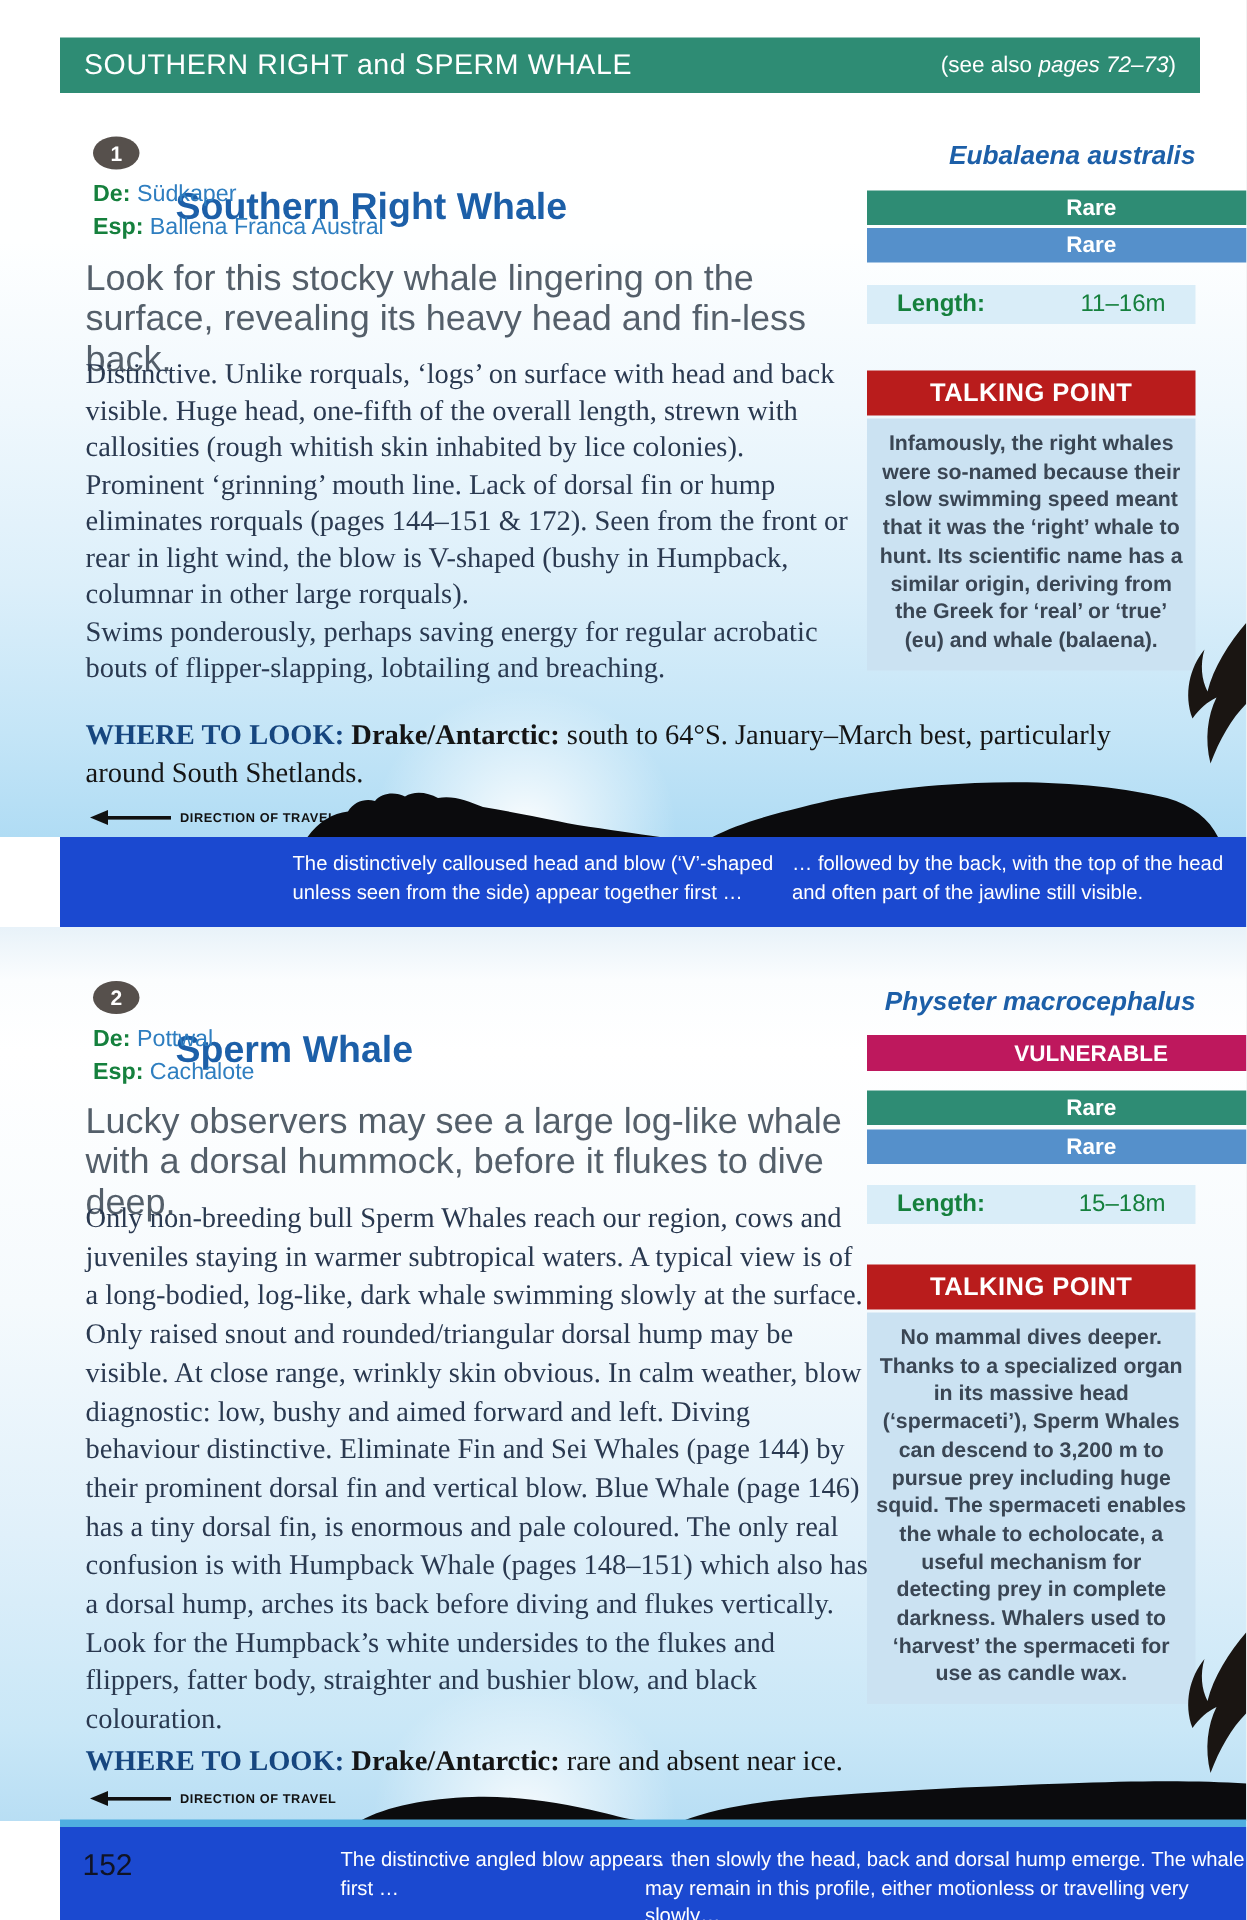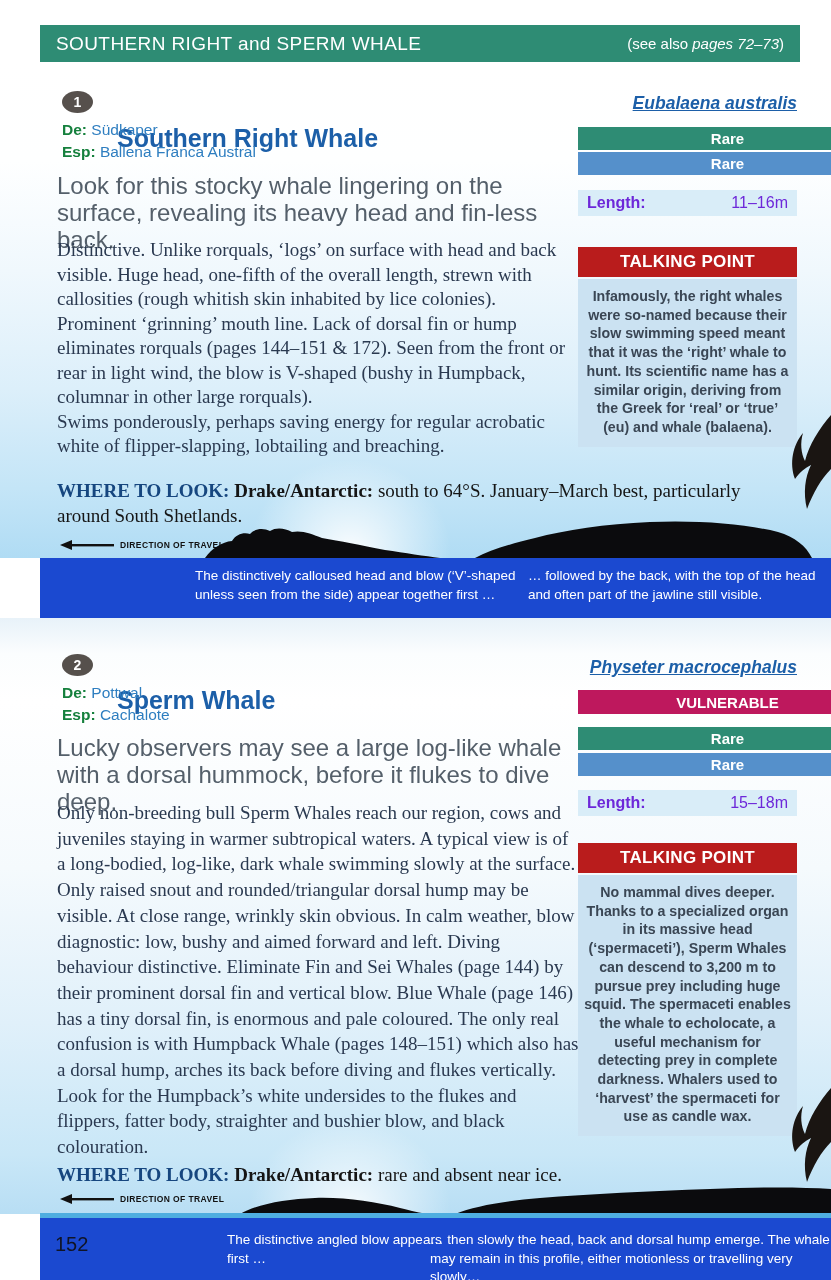--- a/index.html
+++ b/index.html
@@ -29,42 +29,42 @@
   .band { position:absolute; left:40px; right:0; background:#1B49D0; }
   .band1 { top:558px; height:60px; }
   .band2 { top:1218px; height:62px; }
   .sea-line { position:absolute; left:40px; right:0; top:1213px; height:5px; background:#4FAEE0; }
 
   .num-badge { position:absolute; width:31px; height:22px; background:#56504C;
     border-radius:50%; color:#fff; font-weight:bold; font-size:14px;
     display:flex; align-items:center; justify-content:center; }
   .species-title { position:absolute; font-size:25px; font-weight:bold; color:#1C5FA8;margin-top:39px; }
   .sci-name { position:absolute; right:34px; font-size:17.5px; font-weight:bold;
-    font-style:italic; color:#1C5FA8;text-decoration:underline; }
+    font-style:italic; color:#1C5FA8; }
 
   .lang-line { position:absolute; font-size:15.5px; color:#2E7EC0; }
   .lang-line .lbl { color:#15803d; font-weight:bold; }
 
   .intro { position:absolute; font-size:24px; line-height:27px; color:#545f6a; }
   .body-text { position:absolute; font-family:"Liberation Serif", serif;
     font-size:19px; color:#2a3950; }
   .body-text p { margin:0; }
   .body1 { line-height:24.5px; }
   .body2 { line-height:25.7px; }
 
   .badge { position:absolute; left:578px; width:219px; height:23px;
     display:flex; align-items:center; justify-content:center;
     color:#fff; font-weight:bold; font-size:15px;padding-left:40px; }
   .badge-green { background:#2E8C74; }
   .badge-blue  { background:#5590CB; }
   .badge-red   { background:#be185d; height:24px; }
 
   .length-row { position:absolute; left:578px; width:219px; height:26px;
     background:#D9EDF8; display:flex; align-items:center; justify-content:space-between;
-    padding:0 9px; box-sizing:border-box; font-size:16px; color:#6d28d9; }
+    padding:0 20px; box-sizing:border-box; font-size:16px; color:#15803d; }
   .length-label { font-weight:bold; }
 
   .tp { position:absolute; left:578px; width:219px; }
   .tp-header { height:30px; background:#b91c1c; color:#fff; font-weight:bold;
     font-size:17px; display:flex; align-items:center; justify-content:center;
     letter-spacing:.3px; }
   .tp-body { background:#CBE2F2; margin-top:2px; padding:8px 6px 10px;
     font-size:14.2px; line-height:18.7px; font-weight:600; color:#3a4654; text-align:center; }
 
   .wtl { position:absolute; font-family:"Liberation Serif", serif;
@@ -106,21 +106,21 @@
     <span class="lbl">De:</span> <span>Südkaper</span>
   </div>
   <div class="lang-line" style="left:62px; top:143px;">
     <span class="lbl">Esp:</span> <span>Ballena Franca Austral</span>
   </div>
 
   <div class="intro" style="left:57px; top:172px; width:515px;">Look for this stocky whale lingering on the surface, revealing its heavy head and fin-less back.</div>
 
   <div class="body-text body1" style="left:57px; top:238px; width:520px;">
     <p>Distinctive. Unlike rorquals, ‘logs’ on surface with head and back visible. Huge head, one-fifth of the overall length, strewn with callosities (rough whitish skin inhabited by lice colonies). Prominent ‘grinning’ mouth line. Lack of dorsal fin or hump eliminates rorquals (pages 144–151 &amp; 172). Seen from the front or rear in light wind, the blow is V-shaped (bushy in Humpback, columnar in other large rorquals).</p>
-    <p>Swims ponderously, perhaps saving energy for regular acrobatic white of flipper-slapping, lobtailing and breaching.</p>
+    <p>Swims ponderously, perhaps saving energy for regular acrobatic bouts of flipper-slapping, lobtailing and breaching.</p>
   </div>
 
   <div class="badge badge-green" style="top:127px;">Rare</div>
   <div class="badge badge-blue" style="top:152px;">Rare</div>
   <div class="length-row" style="top:190px;">
     <span class="length-label">Length:</span>
     <span>11–16m</span>
   </div>
   <div class="tp" style="top:247px;">
     <div class="tp-header">TALKING POINT</div>

